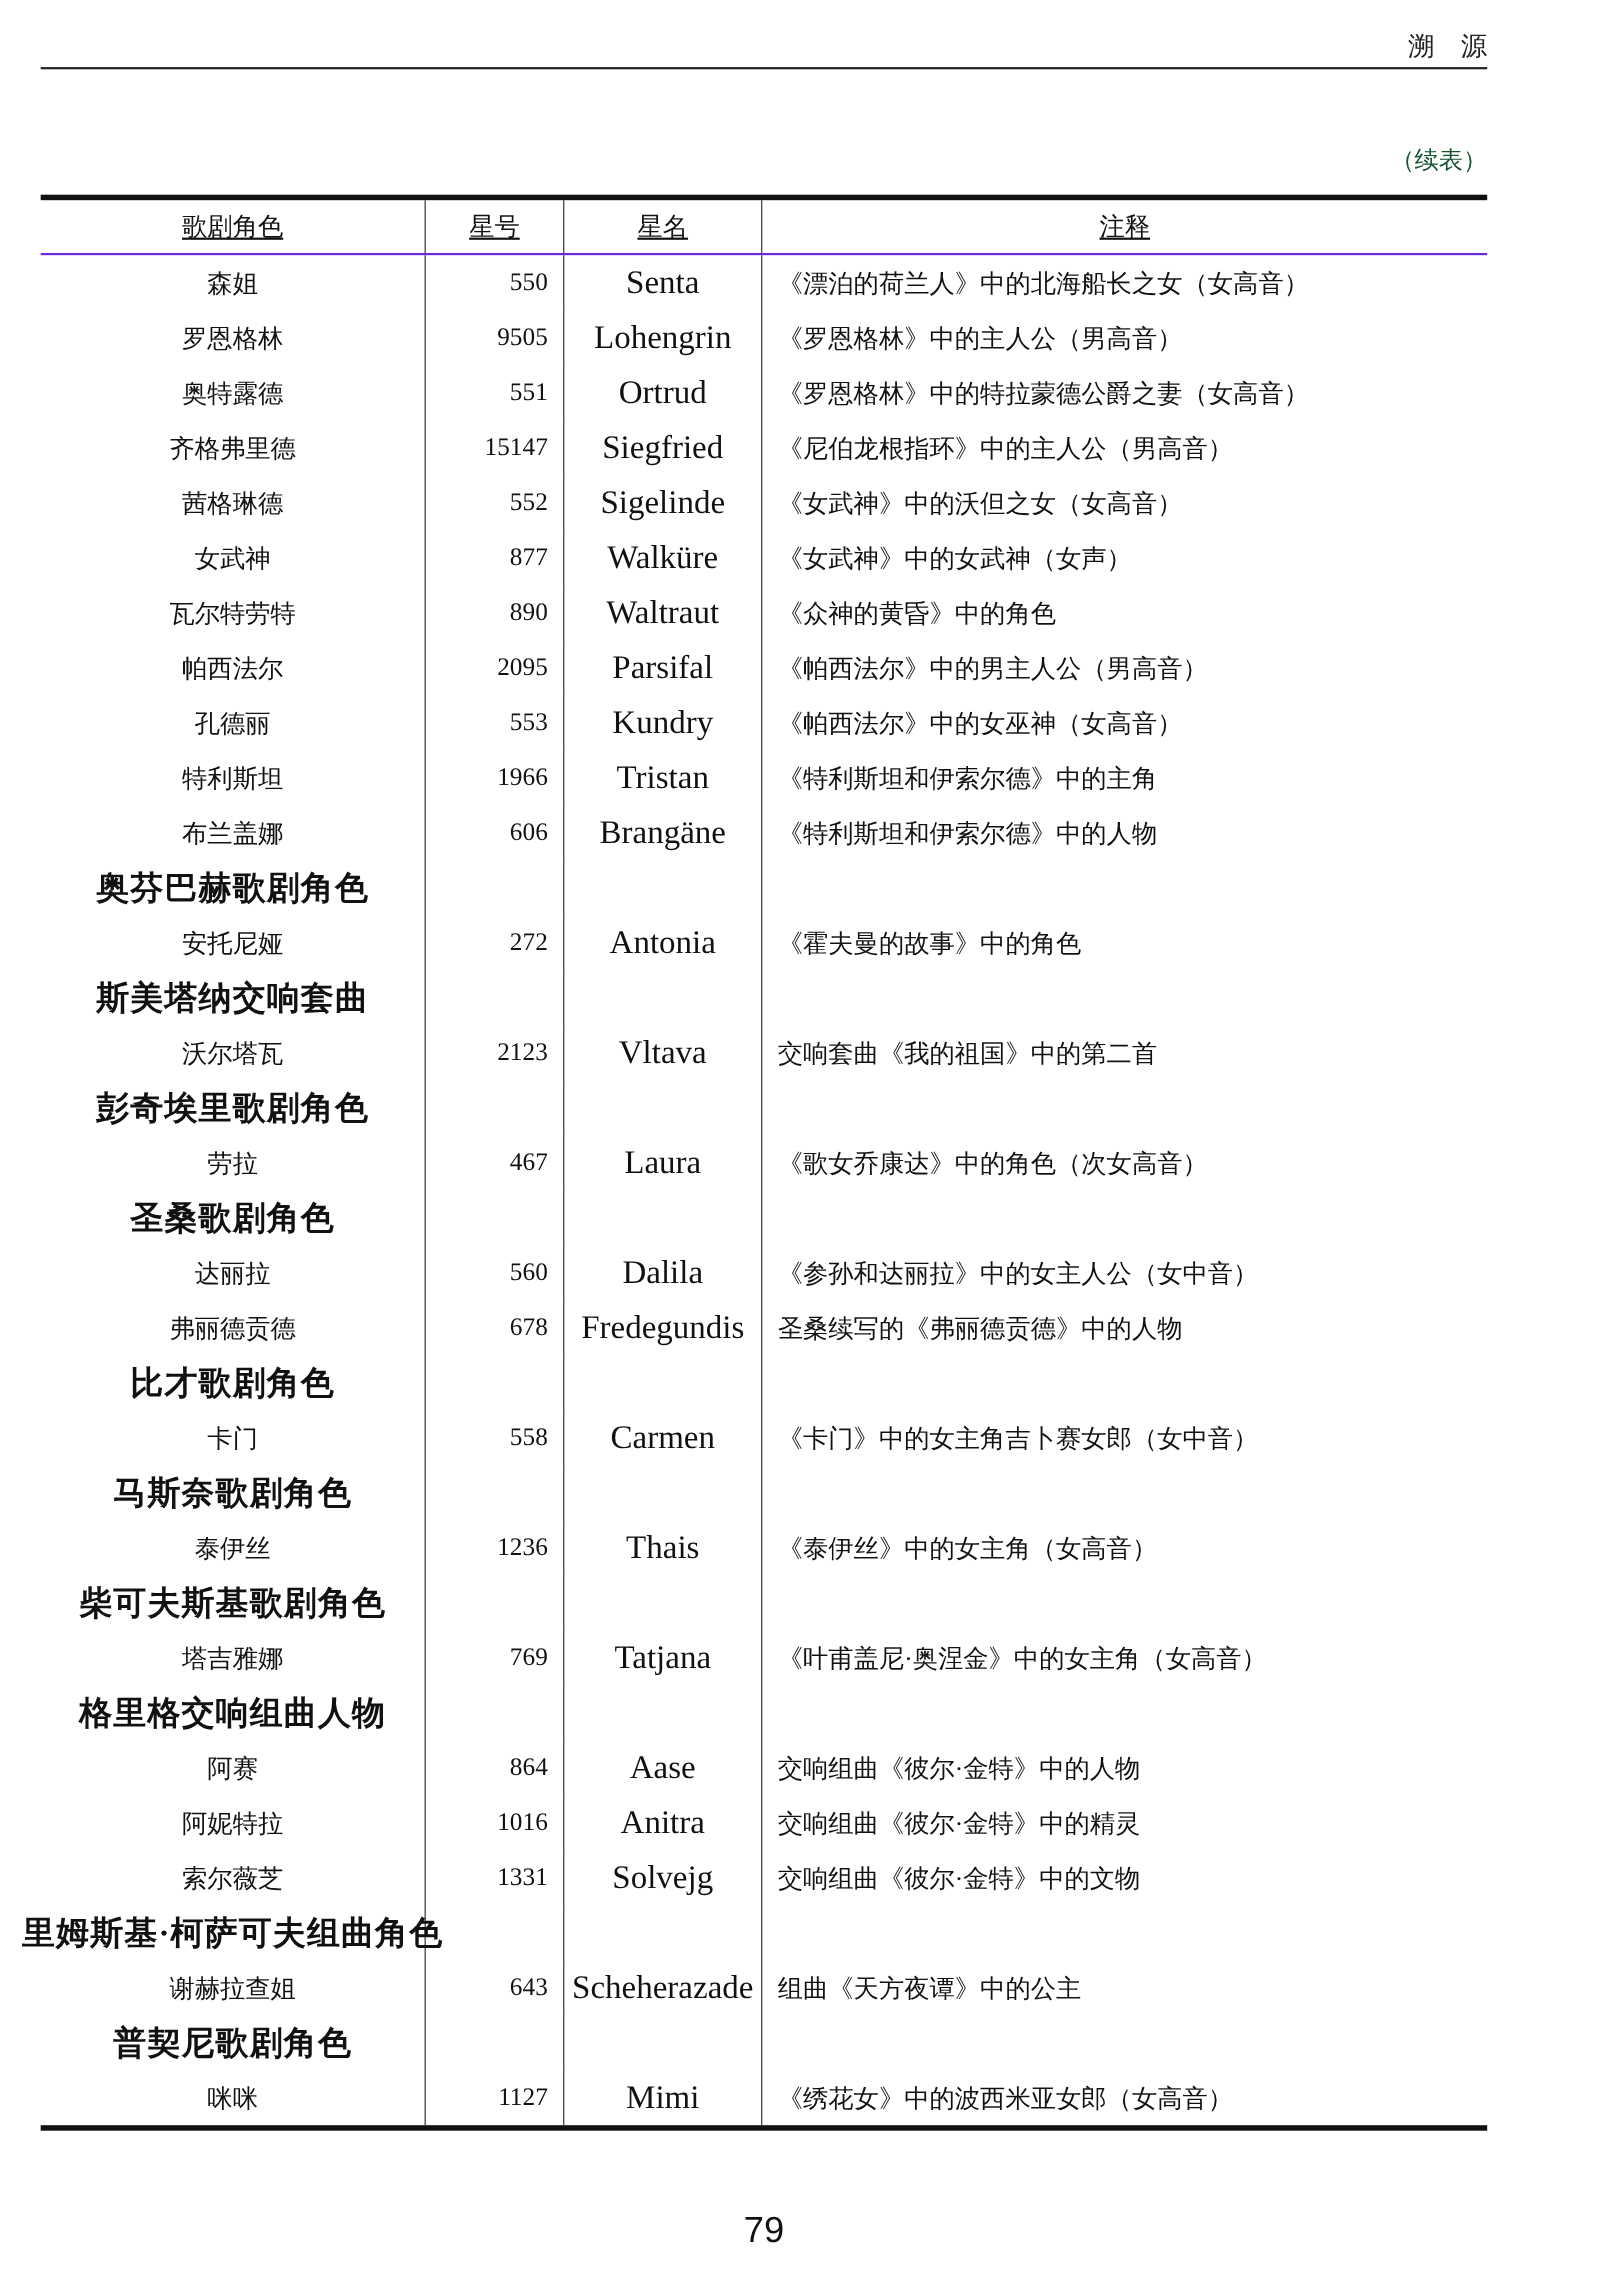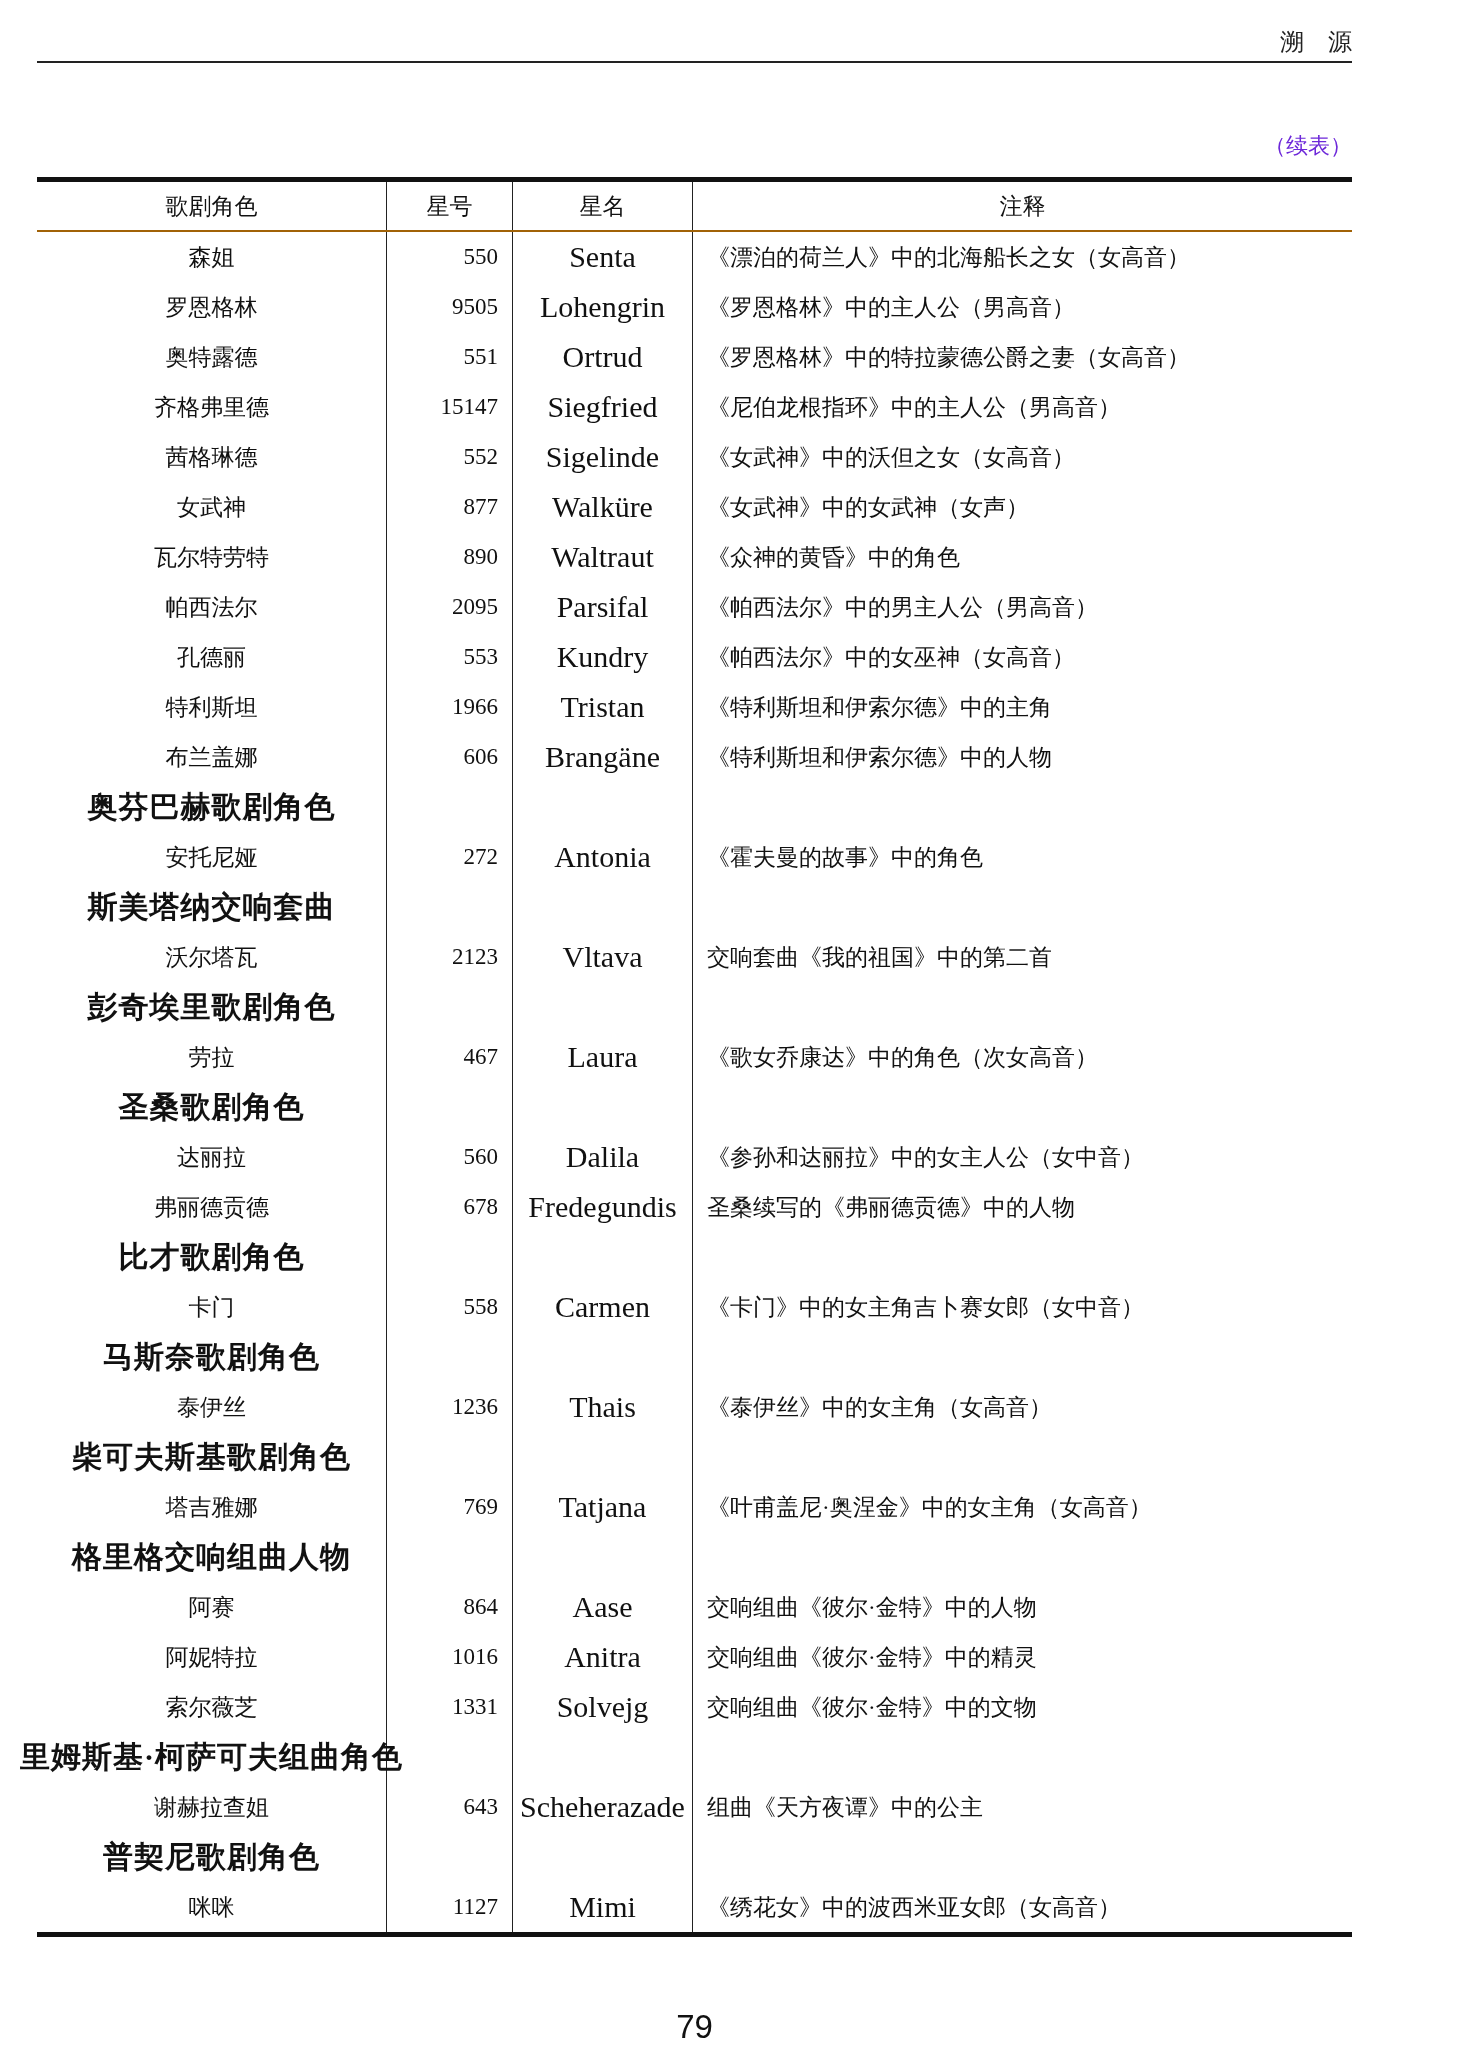--- a/index.html
+++ b/index.html
@@ -30,38 +30,38 @@
     left: 37px;
     width: 1315px;
     border-top: 2px solid #222;
     height: 0;
   }
   .continued {
     position: absolute;
     top: 131px;
     right: 105px;
     font-size: 22px;
-    color: #6d28d9;
+    color: #14532d;
     white-space: nowrap;
   }
   .table {
     position: absolute;
     top: 177px;
     left: 37px;
     width: 1315px;
     border-top: 5px solid #111;
     border-bottom: 5px solid #111;
     box-sizing: border-box;
   }
   .thead, .row {
     display: grid;
     grid-template-columns: 350px 126px 180px 1fr;
     align-items: stretch;
   }
-  .thead { height: 48px; border-bottom: 2px solid #a16207; }
+  .thead { height: 48px; border-bottom: 2px solid #6d28d9; text-decoration: underline; }
   .row { height: 50px; }
   .c {
     display: flex;
     align-items: center;
     font-size: 23px;
     color: #111;
     white-space: nowrap;
     overflow: visible;
     box-sizing: border-box;
   }

